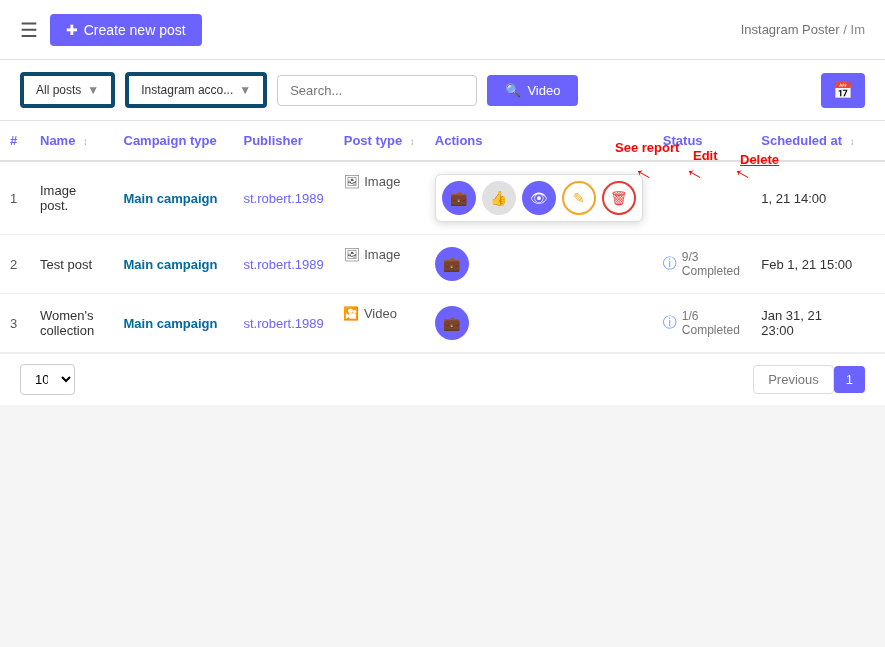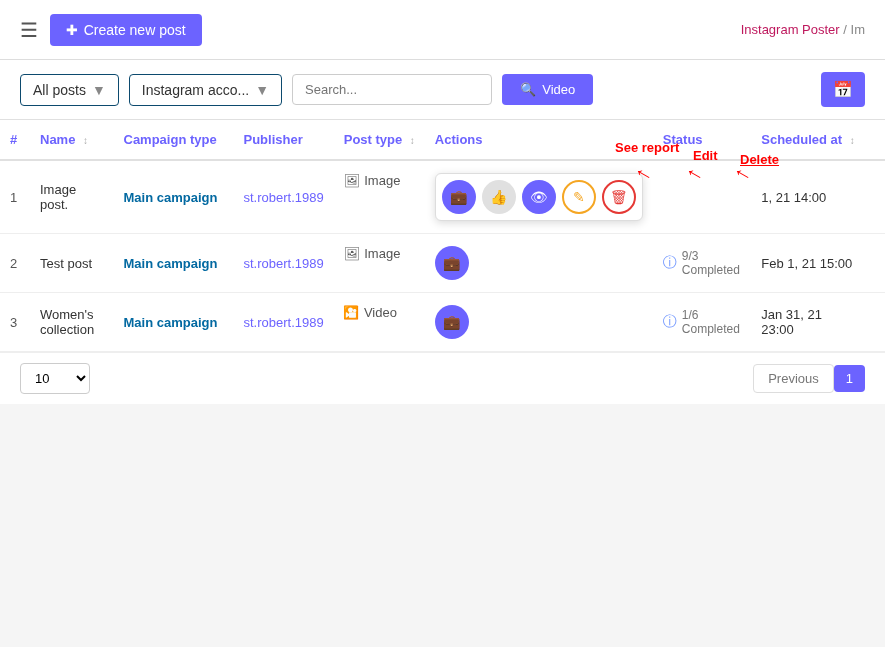--- a/index.html
+++ b/index.html
@@ -4,25 +4,25 @@
   <style>
     * { box-sizing: border-box; margin: 0; padding: 0; }
     body { font-family: Arial, sans-serif; font-size: 14px; background: #f5f5f5; color: #333; width: 885px; min-height: 647px; overflow: hidden; }
 
     
     .header { background: #fff; border-bottom: 1px solid #ddd; padding: 0 20px; display: flex; align-items: center; height: 60px; }
     .hamburger-icon { font-size: 20px; margin-right: 12px; color: #555; cursor: pointer; }
     .app-title { font-size: 20px; font-weight: bold; color: #333; margin-right: 30px; }
     .create-btn { background: #6c63ff; color: #fff; border: none; border-radius: 4px; padding: 8px 16px; font-size: 14px; cursor: pointer; display: flex; align-items: center; gap: 6px; }
     .breadcrumb { margin-left: auto; color: #888; font-size: 13px; }
-    .breadcrumb a { color: #be185d; text-decoration: none; }
+    .breadcrumb a { color: #737373; text-decoration: none; }
 
     
     .toolbar { background: #fff; padding: 12px 20px; display: flex; align-items: center; gap: 10px; border-bottom: 1px solid #e0e0e0; }
-    .filter-select { border: 1px solid #0c4a6e; border-radius: 4px; padding: 7px 12px; font-size: 14px; background: #fff; cursor: pointer; color: #333; display: flex; align-items: center; gap: 6px; }
+    .filter-select { border: 4px solid #0c4a6e; border-radius: 4px; padding: 7px 12px; font-size: 12px; background: #fff; cursor: pointer; color: #333; display: flex; align-items: center; gap: 6px; }
     .filter-select .dropdown-arrow { color: #888; }
     .search-input { border: 1px solid #ccc; border-radius: 4px; padding: 7px 12px; font-size: 13px; width: 200px; color: #14532d; }
     .search-btn { background: #6c63ff; color: #fff; border: none; border-radius: 4px; padding: 8px 18px; font-size: 13px; cursor: pointer; display: flex; align-items: center; gap: 6px; }
     .calendar-btn { background: #6c63ff; color: #fff; border: none; border-radius: 4px; padding: 8px 12px; font-size: 16px; cursor: pointer; margin-left: auto; }
 
     
     .table-container { background: #fff; margin: 0; overflow-x: auto; }
     table { width: 100%; border-collapse: collapse; }
     thead { background: #fff; }
     thead th { padding: 12px 10px; text-align: left; color: #6c63ff; font-weight: 600; font-size: 13px; border-bottom: 2px solid #e0e0e0; white-space: nowrap; }
@@ -42,21 +42,21 @@
     .btn-blue { background: #6c63ff; color: #fff; border: 2px solid #6c63ff; border-radius: 50%; width: 34px; height: 34px; cursor: pointer; display: flex; align-items: center; justify-content: center; font-size: 14px; }
     .btn-yellow { background: #fff; color: #f5a623; border: 2px solid #f5a623; border-radius: 50%; width: 34px; height: 34px; cursor: pointer; display: flex; align-items: center; justify-content: center; font-size: 14px; }
     .btn-red { background: #fff; color: #e53935; border: 2px solid #e53935; border-radius: 50%; width: 34px; height: 34px; cursor: pointer; display: flex; align-items: center; justify-content: center; font-size: 14px; }
 
     
     .status-badge { display: flex; align-items: center; gap: 5px; color: #777; font-size: 12px; }
     .status-icon { color: #6c93ff; font-size: 14px; }
 
     
     .footer { background: #fff; padding: 10px 20px; display: flex; align-items: center; border-top: 1px solid #eee; }
-    .per-page-select { border: 1px solid #ccc; border-radius: 4px; padding: 6px 10px; font-size: 13px; background: #fff; cursor: pointer; width: 70px; }
+    .per-page-select { border: 1px solid #ccc; border-radius: 4px; padding: 6px 10px; font-size: 13px; background: #fff; cursor: pointer; width: 55px; }
     .pagination { margin-left: auto; display: flex; align-items: center; }
     .prev-btn { background: #fff; border: 1px solid #ddd; border-radius: 4px; padding: 6px 14px; font-size: 13px; cursor: pointer; color: #777; }
     .page-btn { background: #6c63ff; color: #fff; border: none; border-radius: 4px; padding: 6px 12px; font-size: 13px; cursor: pointer; }
 
     .highlight-row { position: relative; }
     .popup-actions { display: flex; align-items: center; gap: 6px; background: #fff; border: 1px solid #ddd; border-radius: 6px; padding: 6px; box-shadow: 0 2px 8px rgba(0,0,0,0.15); }
 
     
     .outer-wrapper { position: relative; }
     .annot-label { position: absolute; color: red; font-size: 13px; font-weight: bold; pointer-events: none; z-index: 100; }

